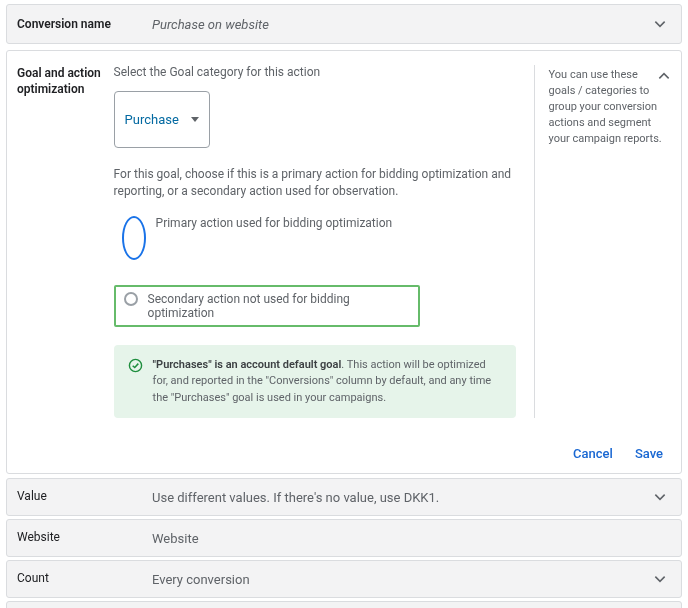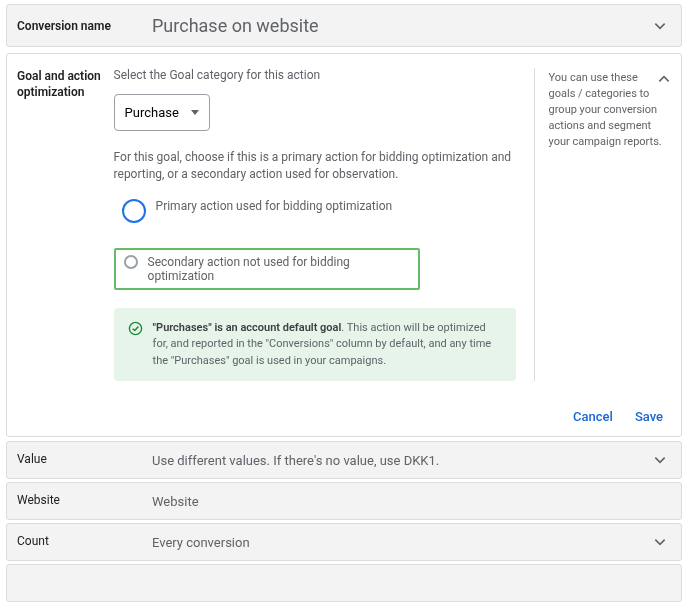--- a/index.html
+++ b/index.html
@@ -33,21 +33,21 @@
   
   .hdr{
     display:flex;
     align-items:center;
     background:var(--pale);
     padding:10px 12px 10px 10px;
     margin-bottom:6px;
     justify-content:center;
   }
   .hdr .lab{width:135px;font-weight:600;color:#202124;font-size:12px;}
-  .hdr .val{flex:1;color:var(--muted);font-size:18px;}
+  .hdr .val{flex:1;color:var(--muted);font-size:13px;font-style:italic;}
   .chev{
     width:18px;height:18px;
     display:flex;align-items:center;justify-content:center;
     color:#5f6368;
   }
   .chev svg{width:14px;height:14px;stroke:#5f6368;stroke-width:2;fill:none;}
   
   .goal{
     display:flex;
     padding:14px 12px 10px 10px;
@@ -66,22 +66,22 @@
     position:relative;
   }
   .goal .collapse{
     position:absolute;
     top:2px;right:-4px;
   }
   .intro{color:var(--muted);font-size:12px;margin-bottom:12px;}
   .sel{
     display:inline-flex;align-items:center;
     border:1px solid #9aa0a6;border-radius:4px;
-    padding:10px 10px;
-    font-size:13px;color:#000000;
+    padding:20px 10px;
+    font-size:13px;color:#0369a1;
     gap:12px;
     margin-bottom:18px;
     background:#fff;
   }
   .sel .tri{
     width:0;height:0;
     border-left:4px solid transparent;
     border-right:4px solid transparent;
     border-top:5px solid #5f6368;
   }

